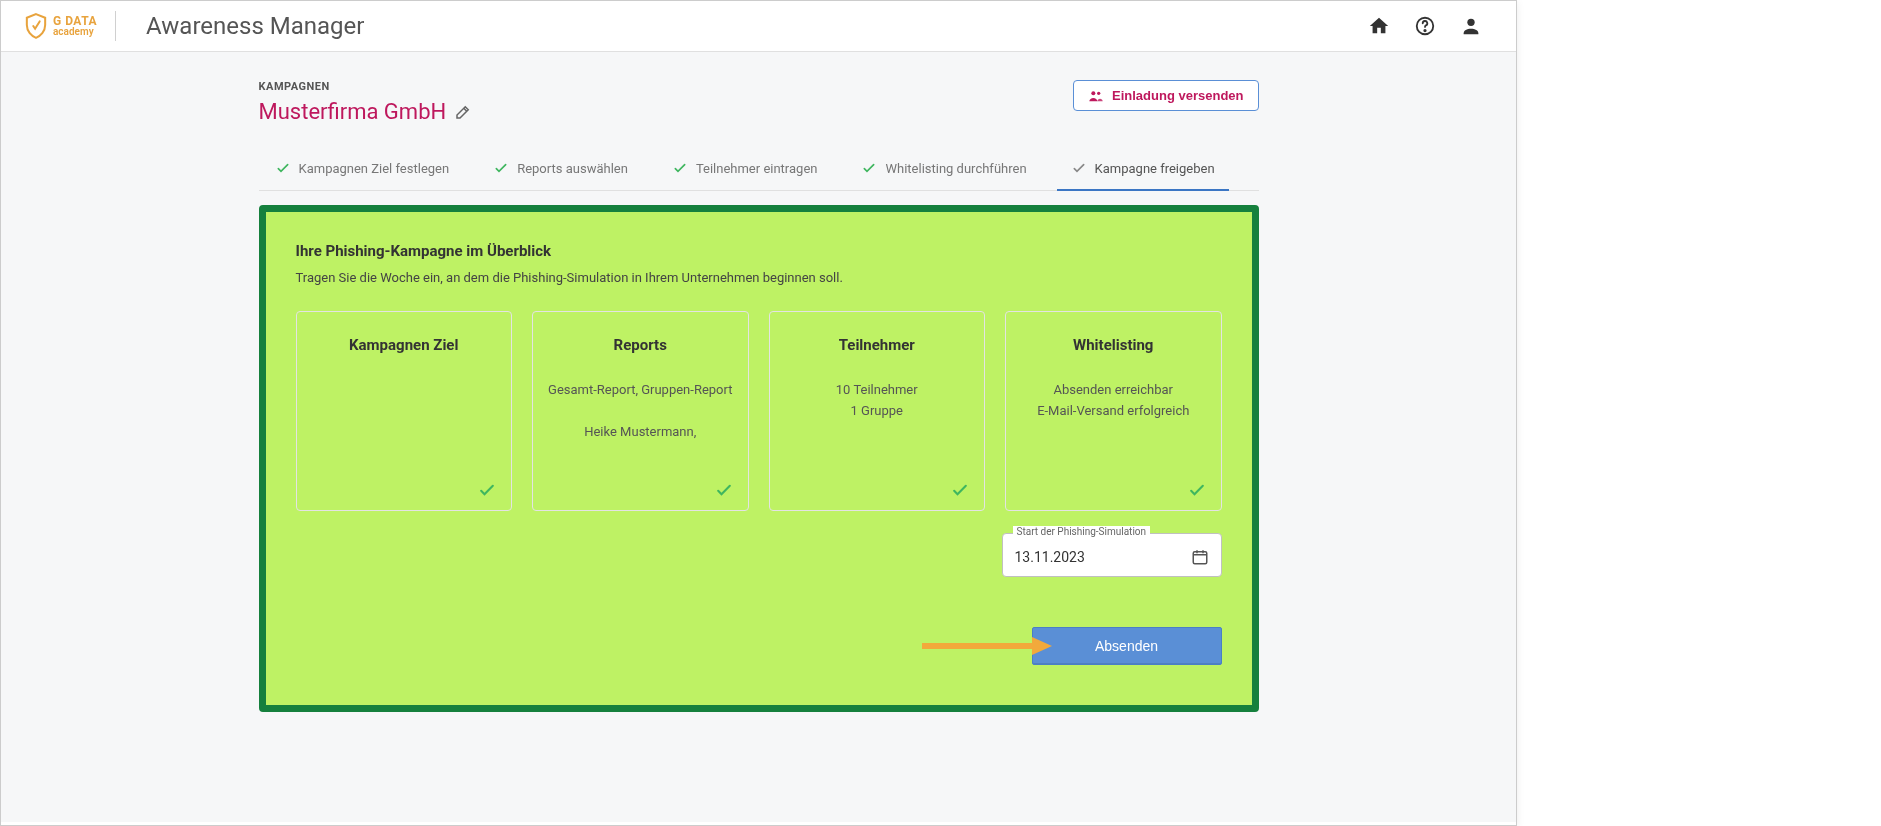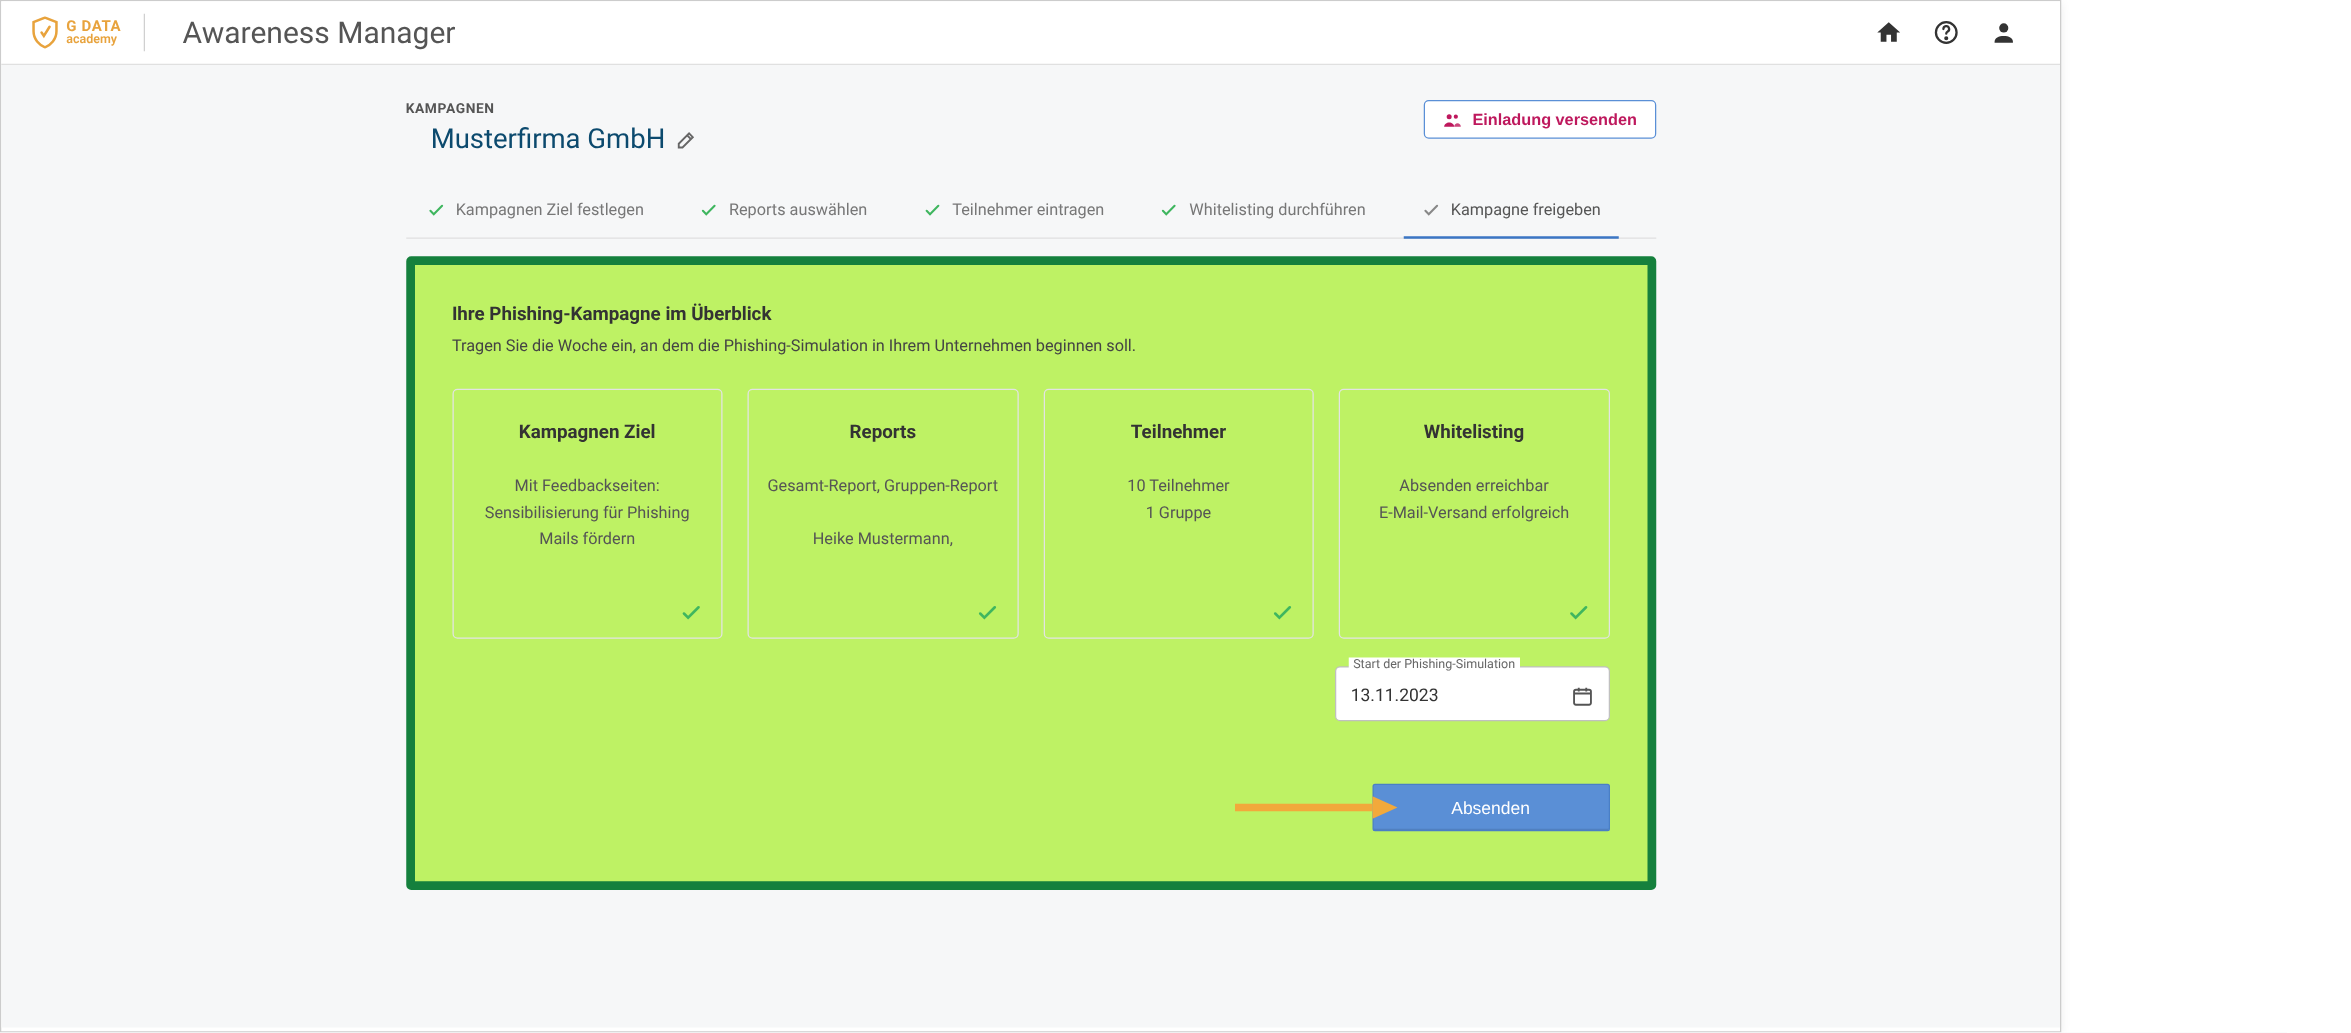--- a/index.html
+++ b/index.html
@@ -6,21 +6,21 @@
   body {
     font-family: -apple-system, BlinkMacSystemFont, "Segoe UI", Roboto, Arial, sans-serif;
     background: #fff;
     color: #333;
   }
   .app-frame {
     border: 1px solid #ccc;
     box-shadow: 0 2px 8px rgba(0,0,0,0.08);
     margin: 0;
     min-height: 826px;
-    width: 1649px;
+    width: 1517px;
     position: relative;
   }
   .top-bar {
     display: flex;
     align-items: center;
     padding: 10px 24px;
     border-bottom: 1px solid #e0e0e0;
     background: #fff;
   }
   .logo-block {
@@ -40,21 +40,21 @@
   .top-icons { display: flex; gap: 24px; align-items: center; padding-right: 10px;}
   .top-icon { width: 22px; height: 22px; color: #333; cursor: pointer; display:flex; align-items:center; justify-content:center;}
   .top-icon svg { width: 22px; height: 22px; }
 
   .page-body { background: #f6f7f8; padding: 20px 0 40px; min-height: 770px;}
   .content-wrap { max-width: 1000px; margin: 0 auto; }
 
   .header-row { display: flex; align-items: flex-start; justify-content: space-between; padding: 8px 0 20px; }
   .breadcrumb-label { font-size: 11px; font-weight: 700; letter-spacing: 0.5px; color: #555; }
   .company-row { display: flex; align-items: center; gap: 8px; margin-top: 6px; }
-  .company-name { font-size: 22px; color: #0c4a6e; font-weight: 400; margin-left: 20px; }
+  .company-name { font-size: 22px; color: #be185d; font-weight: 400; }
   .edit-icon { width: 18px; height: 18px; color: #666; cursor: pointer; }
   .invite-btn {
     display: inline-flex; align-items: center; gap: 8px;
     border: 1px solid #5a8fd6; color: #be185d; background: #fff;
     padding: 7px 14px; border-radius: 4px; font-size: 13px; font-weight: 700;
     cursor: pointer;
   }
   .invite-btn svg { width: 16px; height: 14px; }
 
   .tabs { display: flex; gap: 32px; border-bottom: 1px solid #e0e0e0; padding: 0 10px; }
@@ -218,24 +218,20 @@
           </div>
         </div>
 
       <div class="card">
         <div class="card-title">Ihre Phishing-Kampagne im Überblick</div>
         <div class="card-desc">Tragen Sie die Woche ein, an dem die Phishing-Simulation in Ihrem Unternehmen beginnen soll.</div>
 
         <div class="summary-grid" id="summary-grid">
             <div class="summary-card">
               <div class="summary-title">Kampagnen Ziel</div>
-              <div class="summary-body">
-                <div>Mit Feedbackseiten:</div>
-                <div>Sensibilisierung für Phishing Mails fördern</div>
-              </div>
               <svg viewBox="0 0 24 24" class="summary-check">
                 <path d="M5 13l4 4L19 7" fill="none" stroke="currentColor" stroke-width="2.5" stroke-linecap="round"></path>
               </svg>
             </div>
             <div class="summary-card">
               <div class="summary-title">Reports</div>
               <div class="summary-body">
                 <div>Gesamt-Report, Gruppen-Report</div>
                 <div>&nbsp;</div>
                 <div>Heike Mustermann,</div>

